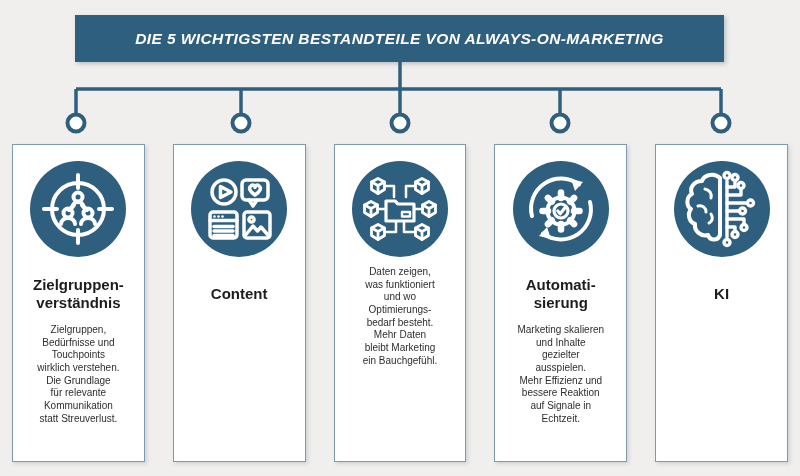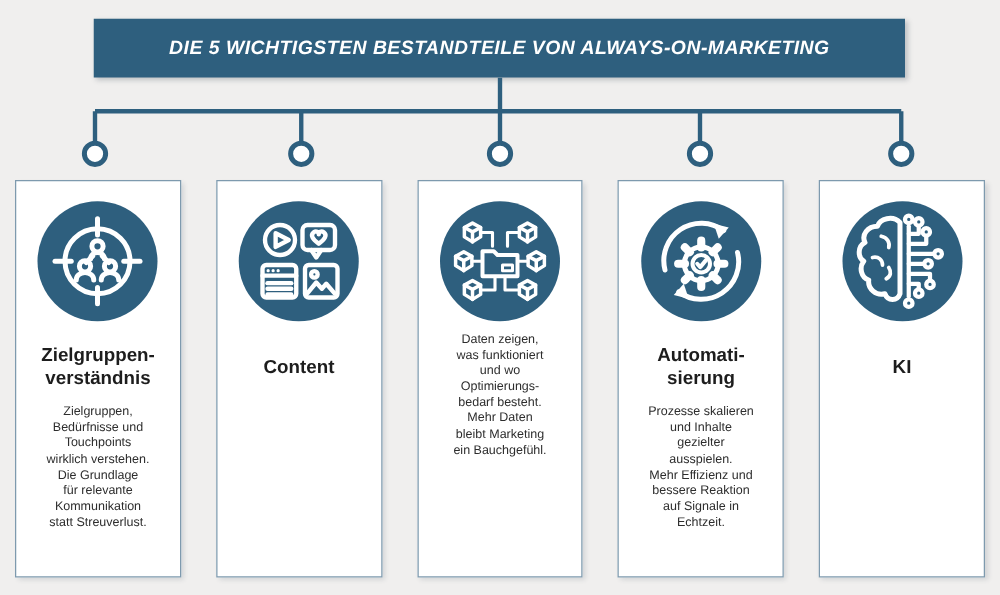--- a/index.html
+++ b/index.html
@@ -204,21 +204,21 @@
             <path d="M77,41 A30,30 0 0 1 30,72.5"></path>
           </g>
           <g fill="#ffffff" stroke="none">
             <path d="M70,21 L58,18 L62,30 Z"></path>
             <path d="M26,75 L38,78 L34,66 Z"></path>
           </g>
         </svg>
       </div>
       <div class="card-title">Automati-
 sierung</div>
-      <div class="card-body">Prozesse skalieren
+      <div class="card-body">Marketing skalieren
 und Inhalte
 gezielter
 ausspielen.
 Mehr Effizienz und
 bessere Reaktion
 auf Signale in
 Echtzeit.</div>
     </div>
 
     <div class="card">

